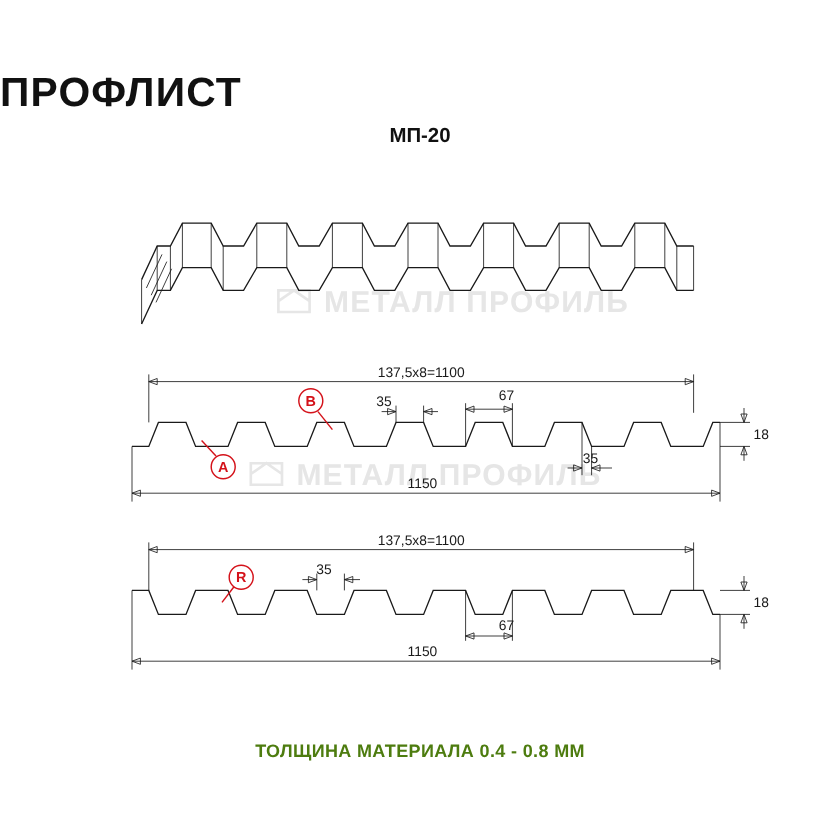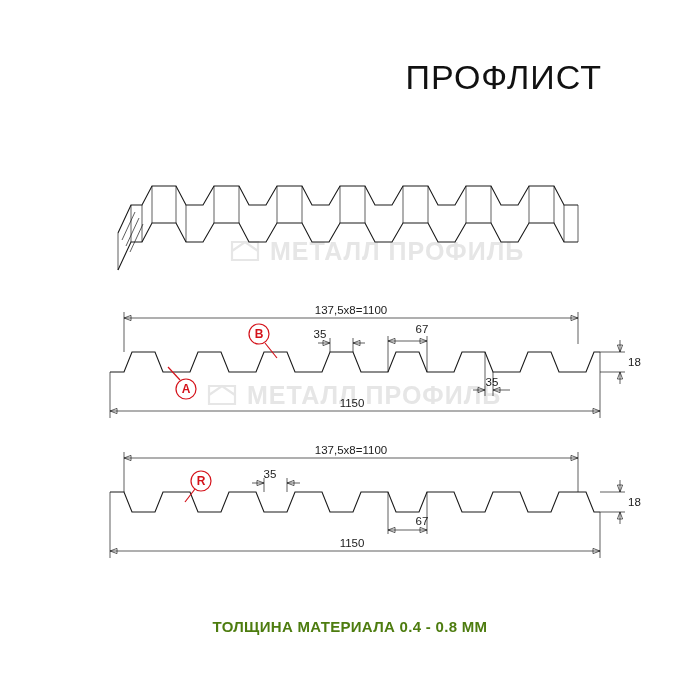--- a/index.html
+++ b/index.html
@@ -20,23 +20,23 @@
     width: 700px;
     height: 700px;
   }
 
   
   .title {
     position: absolute;
     left: 0;
     top: 58px;
     width: 602px;
-    text-align: right;
+    text-align: left;
     font-size: 34px;
-    font-weight: normal;
+    font-weight: bold;
     letter-spacing: 1px;
     color: #111111;
   }
   .subtitle {
     position: absolute;
     left: 0;
     top: 103px;
     width: 700px;
     text-align: center;
     font-size: 17px;
@@ -104,20 +104,21 @@
     stroke: #e6e6e6;
     stroke-width: 2.2;
   }
 </style>
 </head>
 <body>
 
 <div class="page">
 
   <div class="title">ПРОФЛИСТ</div>
+  <div class="subtitle">МП-20</div>
 
   <div class="layer wm">
     <svg width="700" height="700" viewBox="0 0 700 700">
 
       <g transform="translate(228,238)">
         <path class="wm-shape" d="M4 22 L4 4 L30 4 L30 22 Z M4 13 L17 4 L30 13"></path>
         <text class="wm-text" x="42" y="22">МЕТАЛЛ ПРОФИЛЬ</text>
       </g>
 
       <g transform="translate(205,382)">

